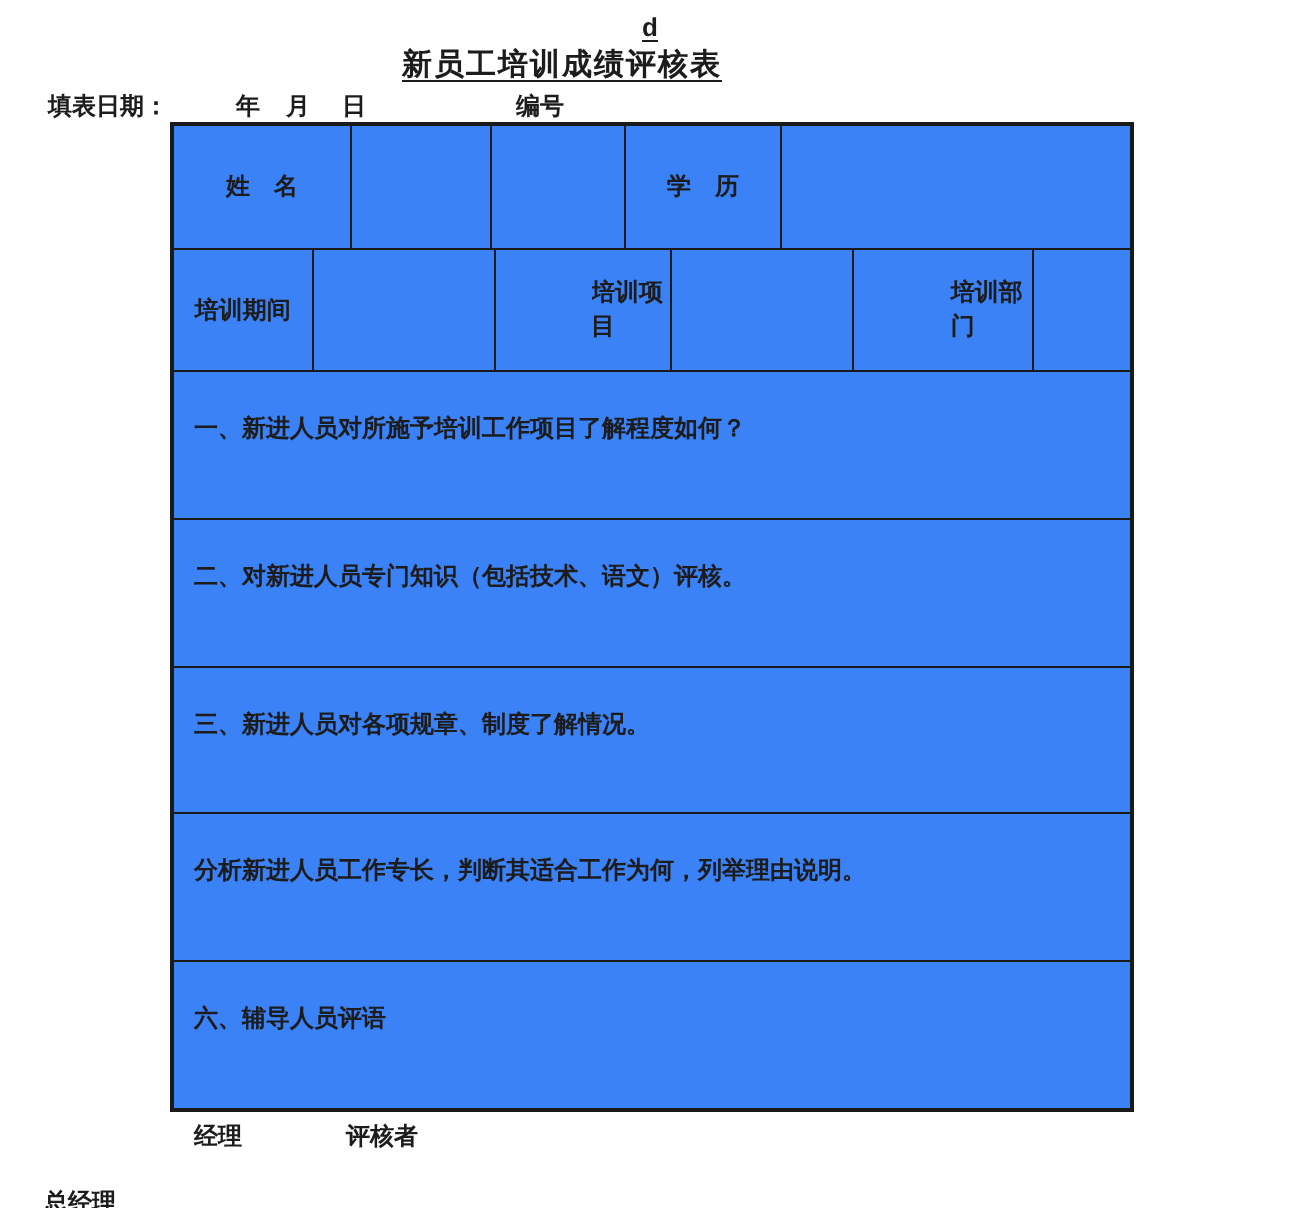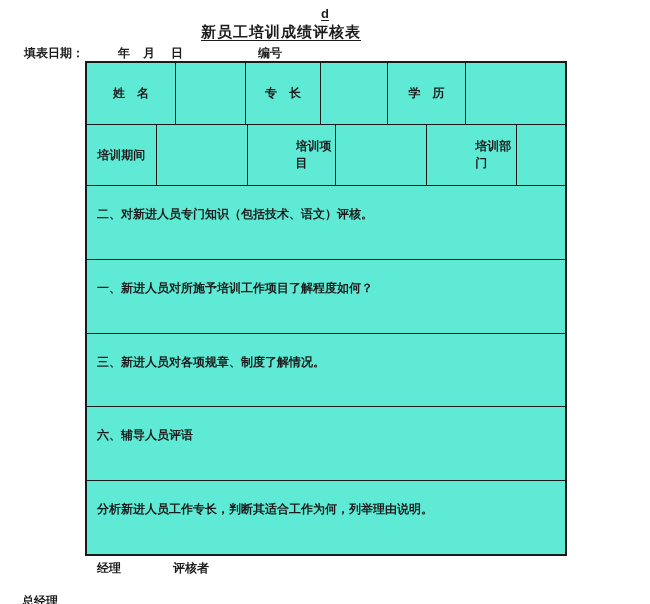--- a/index.html
+++ b/index.html
@@ -18,21 +18,21 @@
     text-decoration:underline;text-underline-offset:3px;
   }
   .hdr-span{position:absolute;top:45px;font-size:12px;}
   .pos-date{left:24px;}
   .pos-year{left:118px;}
   .pos-month{left:143px;}
   .pos-day{left:171px;}
   .pos-serial{left:258px;}
   .form-table{
     position:absolute;left:85px;top:61px;width:482px;height:495px;
-    border:2px solid #1a1a1a;background:#5eead4;
+    border:2px solid #1a1a1a;background:#3b82f6;
     display:flex;flex-direction:column;box-sizing:border-box;
   }
   .trow{display:flex;border-bottom:1px solid #1a1a1a;box-sizing:border-box;}
   .trow:last-child{border-bottom:none;}
   .r1{height:62px;}
   .r2{height:61px;gap:48px;}
   .qrow{flex:1;display:block;position:relative;}
   .cell{
     box-sizing:border-box;border-right:1px solid #1a1a1a;
     display:flex;align-items:center;justify-content:center;
@@ -72,49 +72,48 @@
   <span class="hdr-span pos-year">年</span>
   <span class="hdr-span pos-month">月</span>
   <span class="hdr-span pos-day">日</span>
   <span class="hdr-span pos-serial">编号</span>
 
   <div class="form-table">
 
     <div class="trow r1">
       <div class="cell c1">姓　名</div>
       <div class="cell c2"></div>
-      <div class="cell c3">专　长</div>
       <div class="cell c4"></div>
       <div class="cell c5">学　历</div>
       <div class="cell c6"></div>
     </div>
 
     <div class="trow r2">
       <div class="cell c1">培训期间</div>
       <div class="cell c2"></div>
       <div class="cell c3">培训项目</div>
       <div class="cell c4"></div>
       <div class="cell c5">培训部门</div>
       <div class="cell c6"></div>
     </div>
 
     <div class="trow qrow">
-      <div class="qtext">二、对新进人员专门知识（包括技术、语文）评核。</div>
+      <div class="qtext">一、新进人员对所施予培训工作项目了解程度如何？</div>
     </div>
     <div class="trow qrow">
-      <div class="qtext">一、新进人员对所施予培训工作项目了解程度如何？</div>
+      <div class="qtext">二、对新进人员专门知识（包括技术、语文）评核。</div>
     </div>
     <div class="trow qrow">
       <div class="qtext">三、新进人员对各项规章、制度了解情况。</div>
     </div>
     <div class="trow qrow">
-      <div class="qtext">六、辅导人员评语</div>
+      <div class="qtext">分析新进人员工作专长，判断其适合工作为何，列举理由说明。</div>
     </div>
     <div class="trow qrow">
-      <div class="qtext">分析新进人员工作专长，判断其适合工作为何，列举理由说明。</div>
+      <div class="qtext">六、辅导人员评语</div>
     </div>
 
   </div>
 
   <span class="sig pos-sig1">总经理</span>
   <span class="sig pos-sig2">经理</span>
   <span class="sig pos-sig3">评核者</span>
 
 </div>
 

